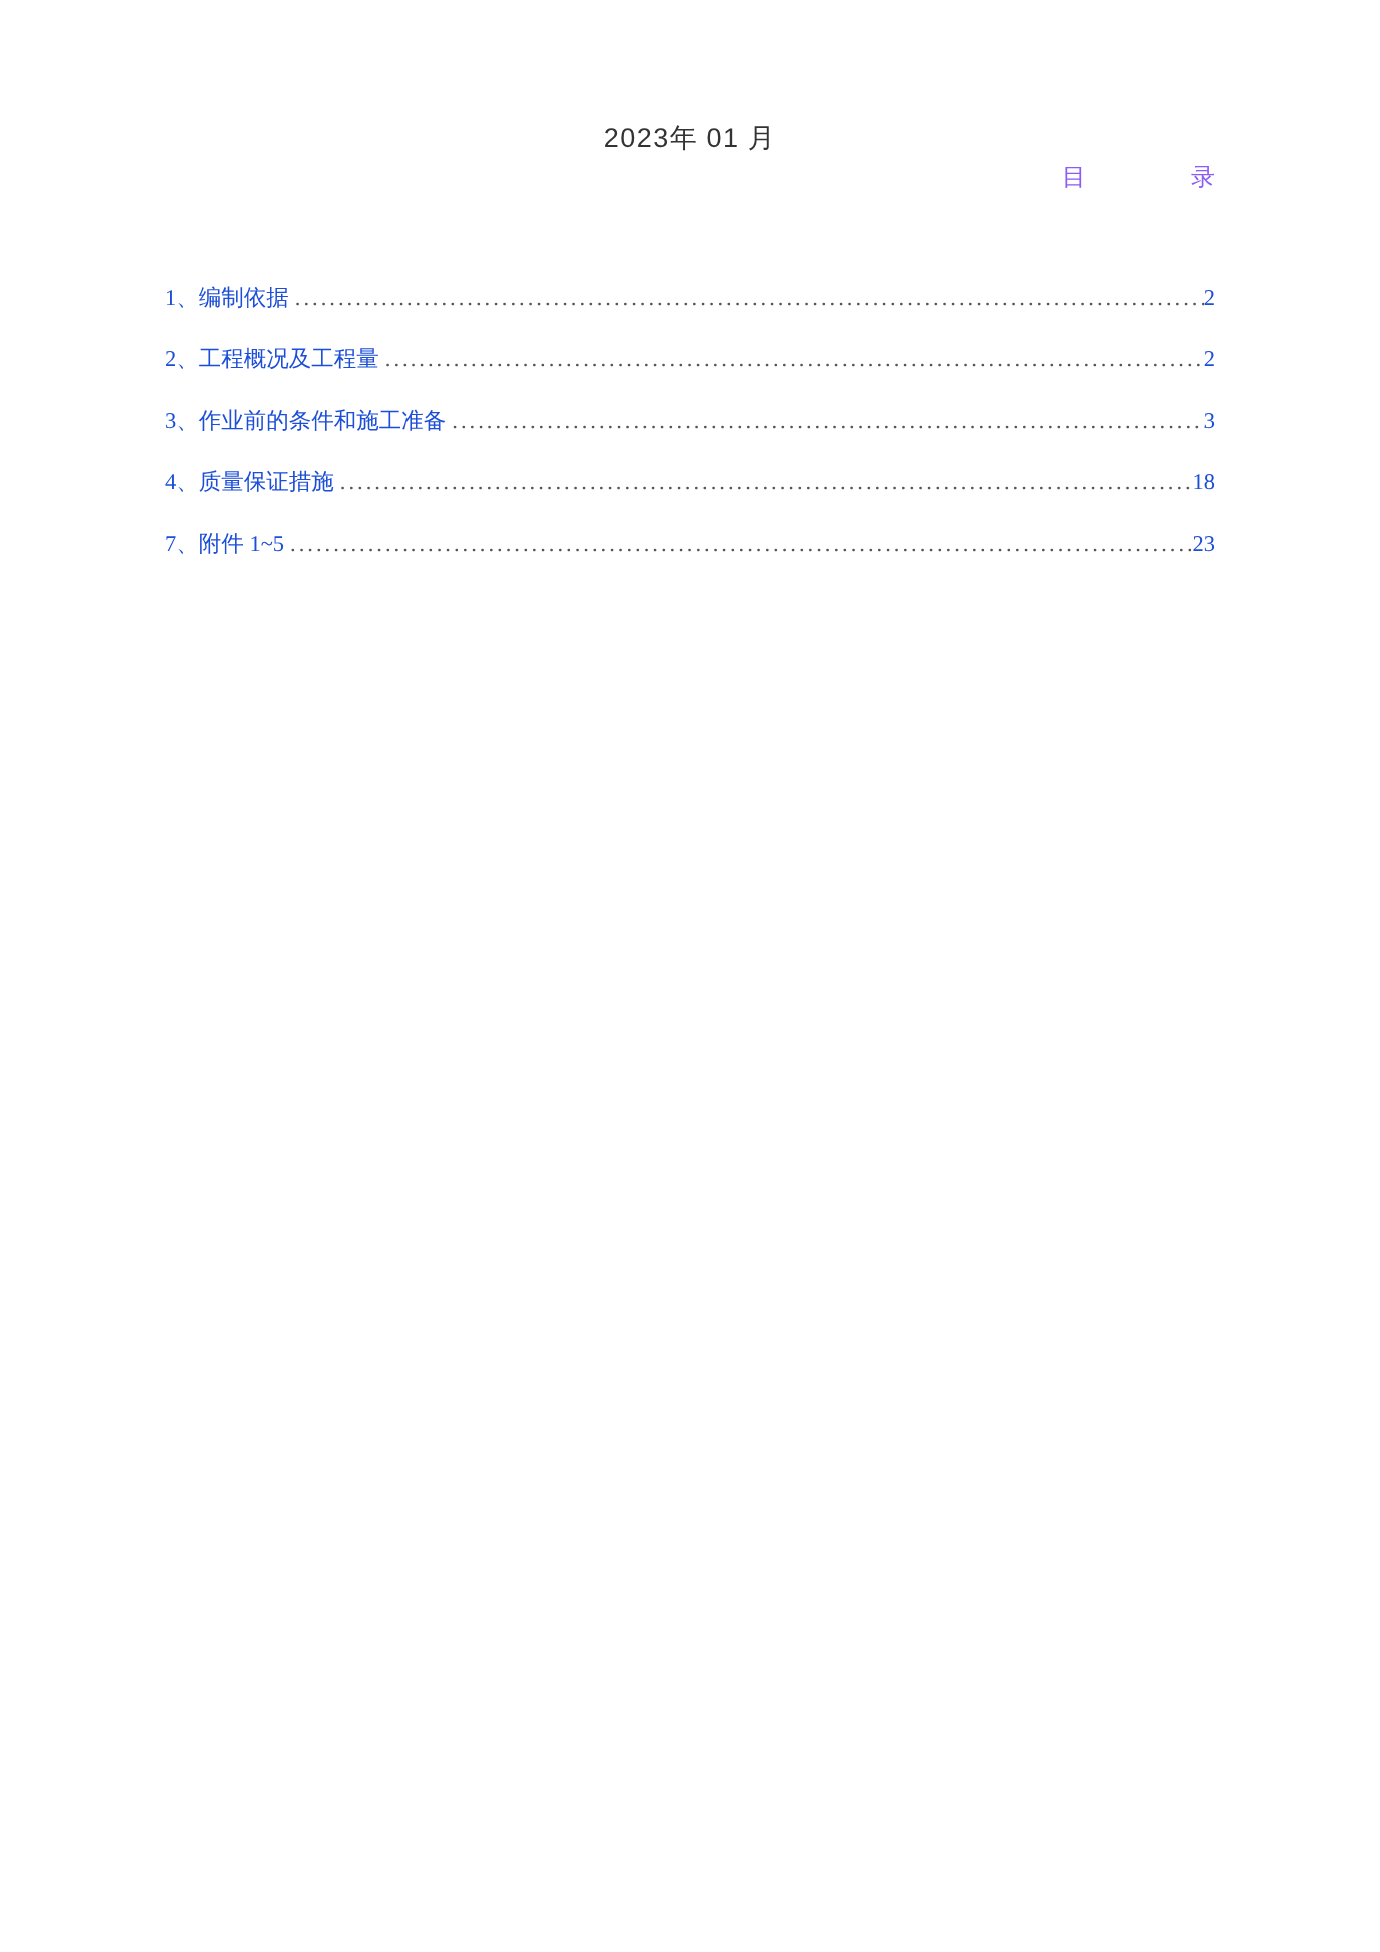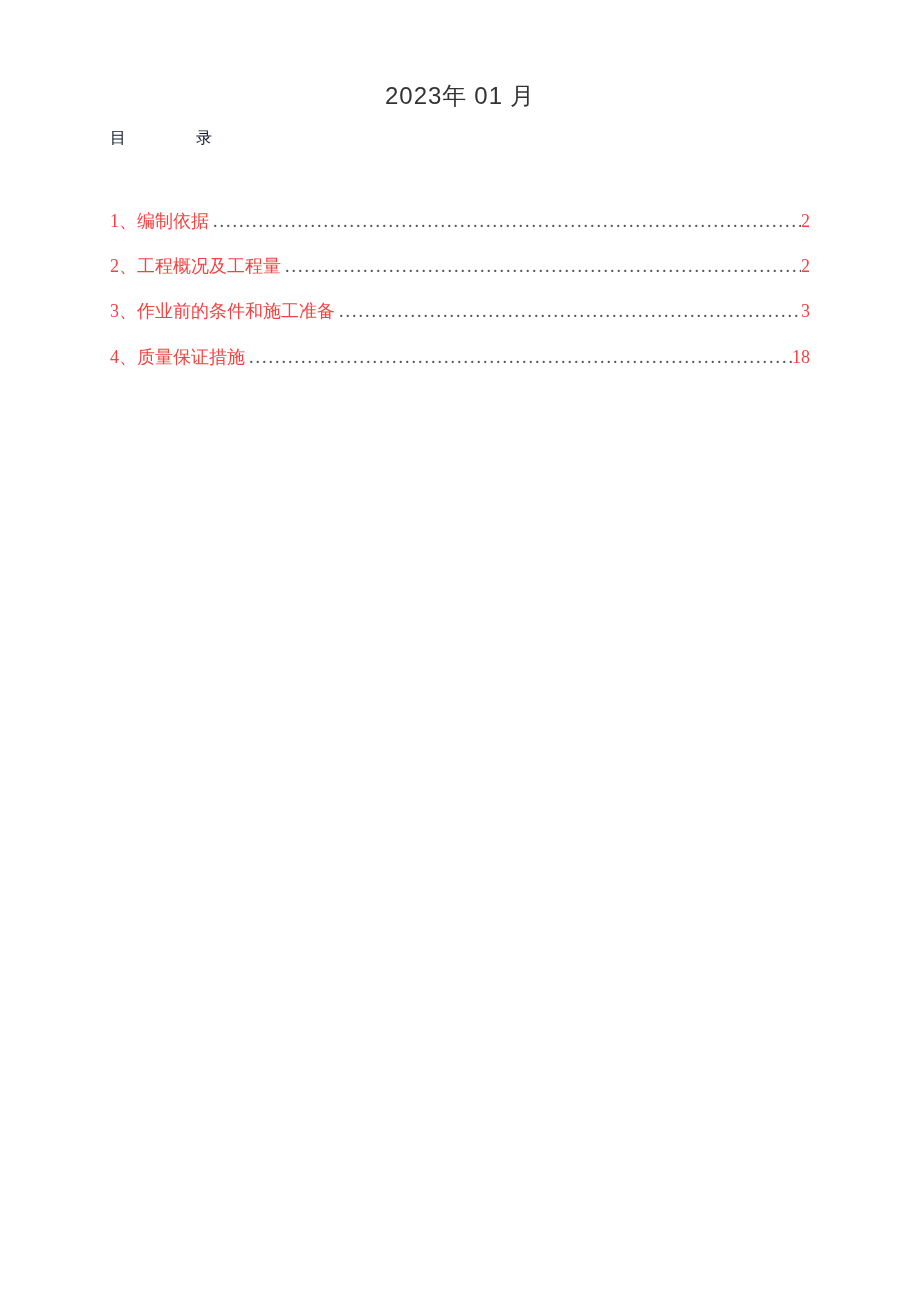--- a/index.html
+++ b/index.html
@@ -13,48 +13,48 @@
       background: #ffffff;
       font-family: "SimSun", "宋体", serif;
       color: #333333;
       position: relative;
     }
     .page {
       padding: 80px 110px 0 110px;
     }
     .date-header {
       text-align: center;
-      font-size: 24px;
+      font-size: 18px;
       font-family: "SimSun", "宋体", serif;
       color: #333333;
-      margin-bottom: 16px;
+      margin-bottom: 4px;
       letter-spacing: 1px;
     }
     .date-header .western {
       font-family: Arial, sans-serif;
       font-weight: normal;
     }
     .toc-title {
-      text-align: left;
+      text-align: right;
       font-size: 16px;
-      color: #0f172a;
+      color: #8b5cf6;
       letter-spacing: 0;
       margin-bottom: 60px;
     }
     .toc-title .mu {
       margin-right: 70px;
     }
     .toc-list {
       list-style: none;
     }
     .toc-item {
       display: flex;
       align-items: baseline;
-      font-size: 18px;
-      color: #ef4444;
+      font-size: 15px;
+      color: #1d4ed8;
       margin-bottom: 20px;
       line-height: 1.4;
       white-space: nowrap;
     }
     .toc-label {
       flex-shrink: 0;
     }
     .toc-dots {
       flex: 1;
       overflow: hidden;
@@ -93,14 +93,19 @@
     <li class="toc-item">
       <span class="toc-label">3、作业前的条件和施工准备</span>
       <span class="toc-dots"></span>
       <span class="toc-page">3</span>
     </li>
     <li class="toc-item">
       <span class="toc-label">4、质量保证措施</span>
       <span class="toc-dots"></span>
       <span class="toc-page">18</span>
     </li>
+    <li class="toc-item">
+      <span class="toc-label">7、附件 1~5</span>
+      <span class="toc-dots"></span>
+      <span class="toc-page">23</span>
+    </li>
   </ul>
 </div>
 
 </body></html>

